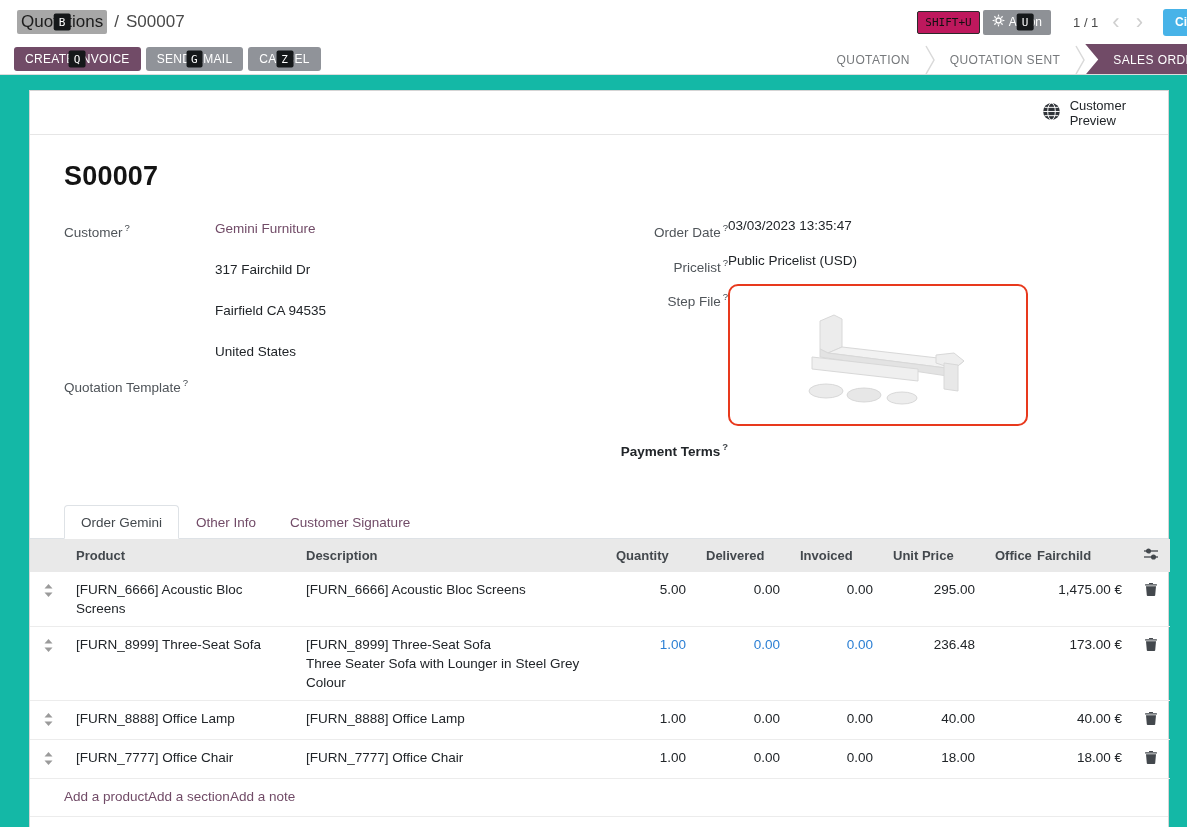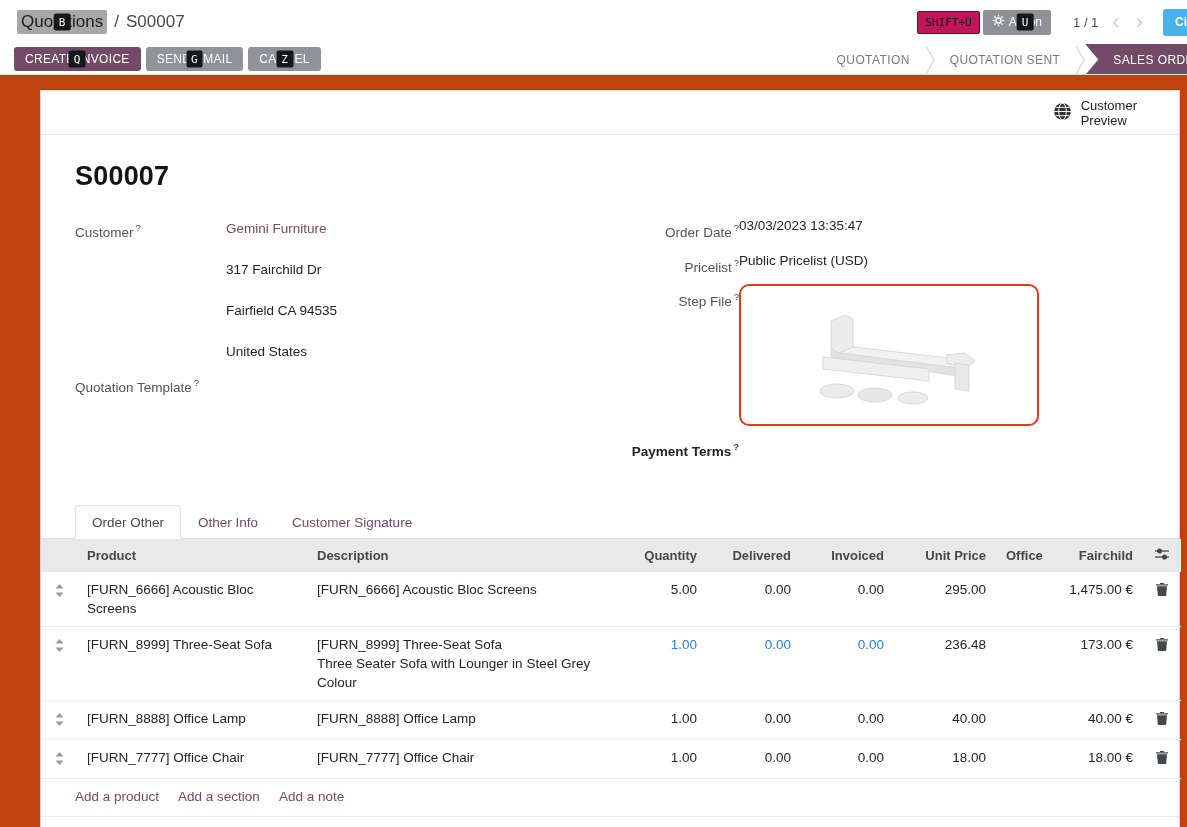--- a/index.html
+++ b/index.html
@@ -25,21 +25,21 @@
   .tb-left { display:flex; align-items:center; gap:5px; padding-left:14px; }
   .btn { position:relative; border:none; border-radius:3px; font-size:12px; font-weight:500; letter-spacing:.3px; padding:5px 11px; cursor:pointer; white-space:nowrap; text-transform:uppercase; }
   .btn-primary { background:#714B67; color:#fff; }
   .btn-secondary { background:#909399; color:#fff; }
   .statusbar { position:absolute; right:-38px; top:0; height:31px; display:flex; align-items:stretch; }
   .stage { display:flex; align-items:center; padding:0 15px; font-size:12px; font-weight:500; letter-spacing:.4px; color:#76797c; cursor:pointer; white-space:nowrap; }
   .stage-active { background:#714B67; color:#fff; clip-path:polygon(0 0,100% 0,100% 100%,0 100%,13px 50%); padding:0 22px 0 28px; }
   .stage-sep { display:flex; align-items:center; }
 
   
-  .content { background:#c2410c; height:752px; padding:15px 6px 0 40px; }
+  .content { background:#14b8a6; height:752px; padding:15px 6px 0 29px; }
   .sheet { width:1140px; min-height:760px; background:#fff; border:1px solid #d5d5d5; }
   .sheet-header { height:44px; border-bottom:1px solid #e6e6e6; display:flex; justify-content:flex-end; align-items:center; padding-right:42px; }
   .customer-preview { display:flex; align-items:center; gap:9px; cursor:pointer; font-size:13px; color:#212529; }
   .customer-preview .cp-text { line-height:15px; }
   .sheet-body { padding:26px 34px 0; }
   .doc-title { font-size:27px; font-weight:bold; color:#141414; margin-bottom:26px; letter-spacing:.2px; }
   .fields { display:flex; }
   .fcol { width:50%; }
   .frow { display:flex; margin-bottom:11px; }
   .flabel { color:#4f5459; flex-shrink:0; line-height:19px; }
@@ -53,28 +53,28 @@
   .stepfile-box { width:300px; height:142px; border:2px solid #e8391d; border-radius:10px; background:#fff; display:flex; align-items:center; justify-content:center; margin-top:-3px; }
 
   
   .tabs { display:flex; border-bottom:1px solid #dee2e6; margin-top:33px; padding-left:34px; }
   .tab { padding:9px 16px 8px; color:#714B67; cursor:pointer; border:1px solid transparent; margin-bottom:-1px; }
   .tab.active { color:#43484d; background:#fff; border-color:#dee2e6 #dee2e6 #fff; border-radius:4px 4px 0 0; }
 
   
   table { width:100%; border-collapse:collapse; font-size:13.5px; table-layout:fixed; }
   thead th { background:#e9e9e9; color:#43484d; font-weight:bold; font-size:13px; text-align:left; padding:9px 10px; }
-  th.num { text-align:right; }
+  th.num { }
   tbody td { padding:8px 10px; border-bottom:1px solid #ececec; vertical-align:top; line-height:19px; }
   td.num { text-align:right; }
   td.blue { color:#2b7fd4; }
   .handle-cell { text-align:center; padding-top:11px; cursor:grab; }
   .trash-cell { text-align:center; cursor:pointer; padding-top:10px; }
   .th-toggle { text-align:center; cursor:pointer; }
-  .add-links { display:flex; gap:19px; padding:10px 34px 12px; border-bottom:1px solid #ececec; }
+  .add-links { display:flex; padding:10px 34px 12px; border-bottom:1px solid #ececec; }
   .add-links a { color:#714B67; text-decoration:none; cursor:pointer; }
 
   
   .sheet-bottom { display:flex; justify-content:space-between; padding:17px 14px 0 34px; }
 </style>
 </head>
 <body>
 
 <div class="breadcrumb-bar">
   <div class="breadcrumb">
@@ -223,21 +223,21 @@
             <span class="flabel bold">
               <span>Payment Terms</span><sup>?</sup>
             </span>
             <span></span>
           </div>
         </div>
       </div>
     </div>
 
     <div class="tabs">
-      <span class="tab active">Order Other</span>
+      <span class="tab active">Order Gemini</span>
       <span class="tab">Other Info</span>
       <span class="tab">Customer Signature</span>
     </div>
 
     <table>
       <colgroup>
         <col style="width:36px">
           <col style="width:230px">
           <col style="width:310px">
           <col style="width:90px">

